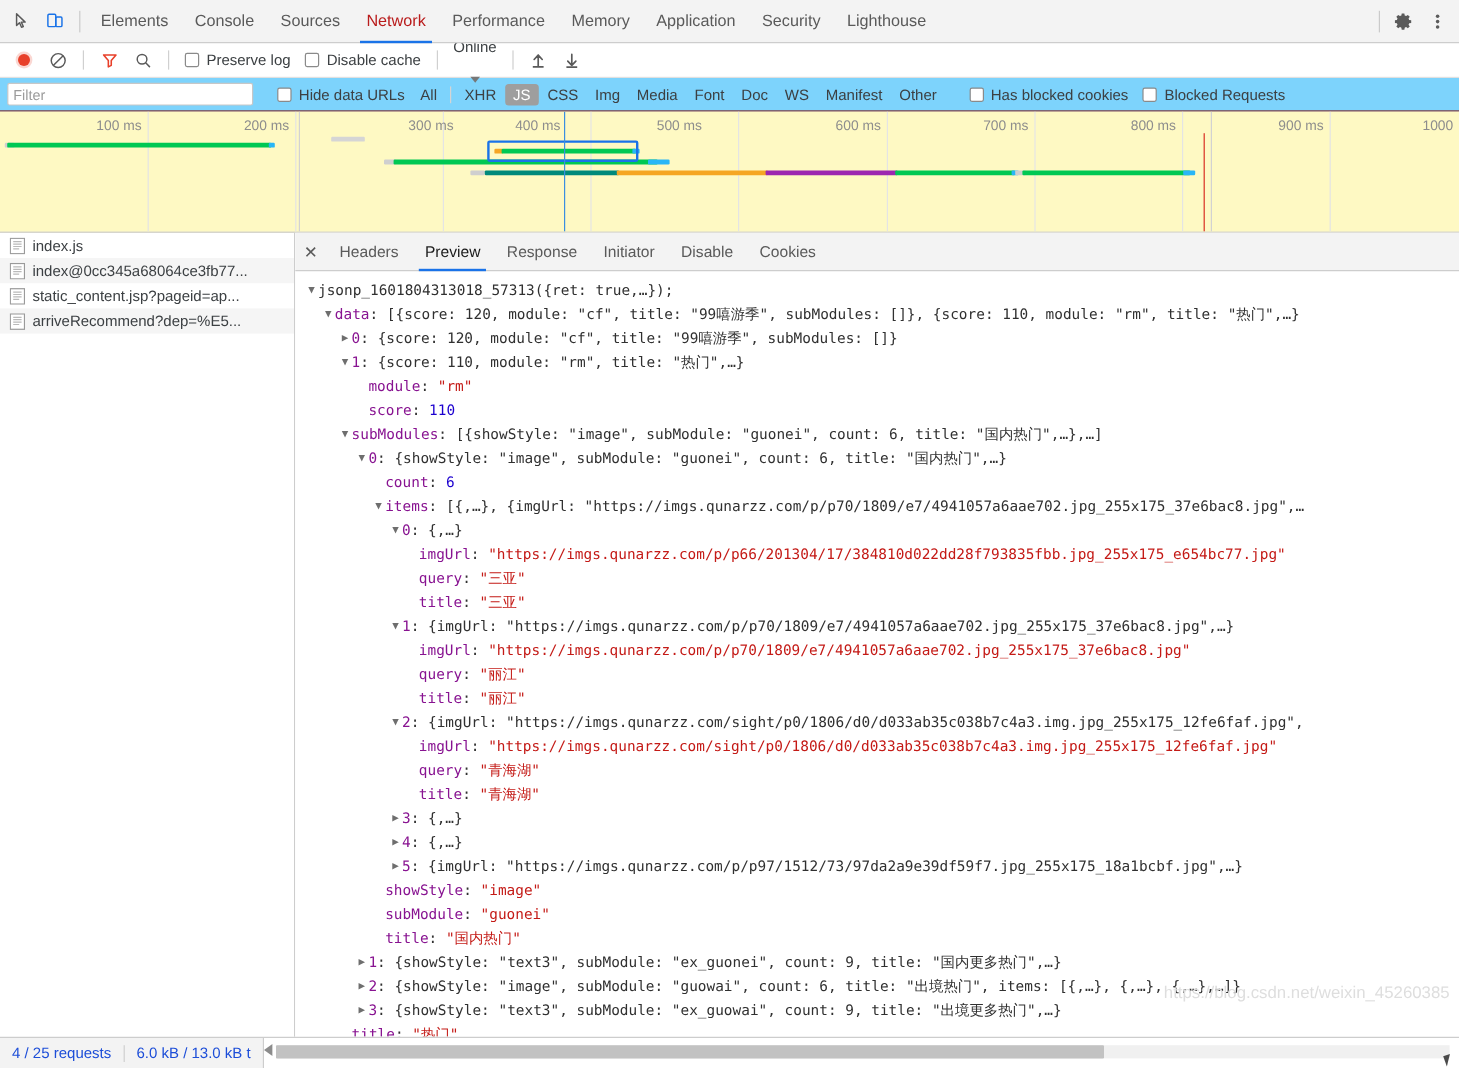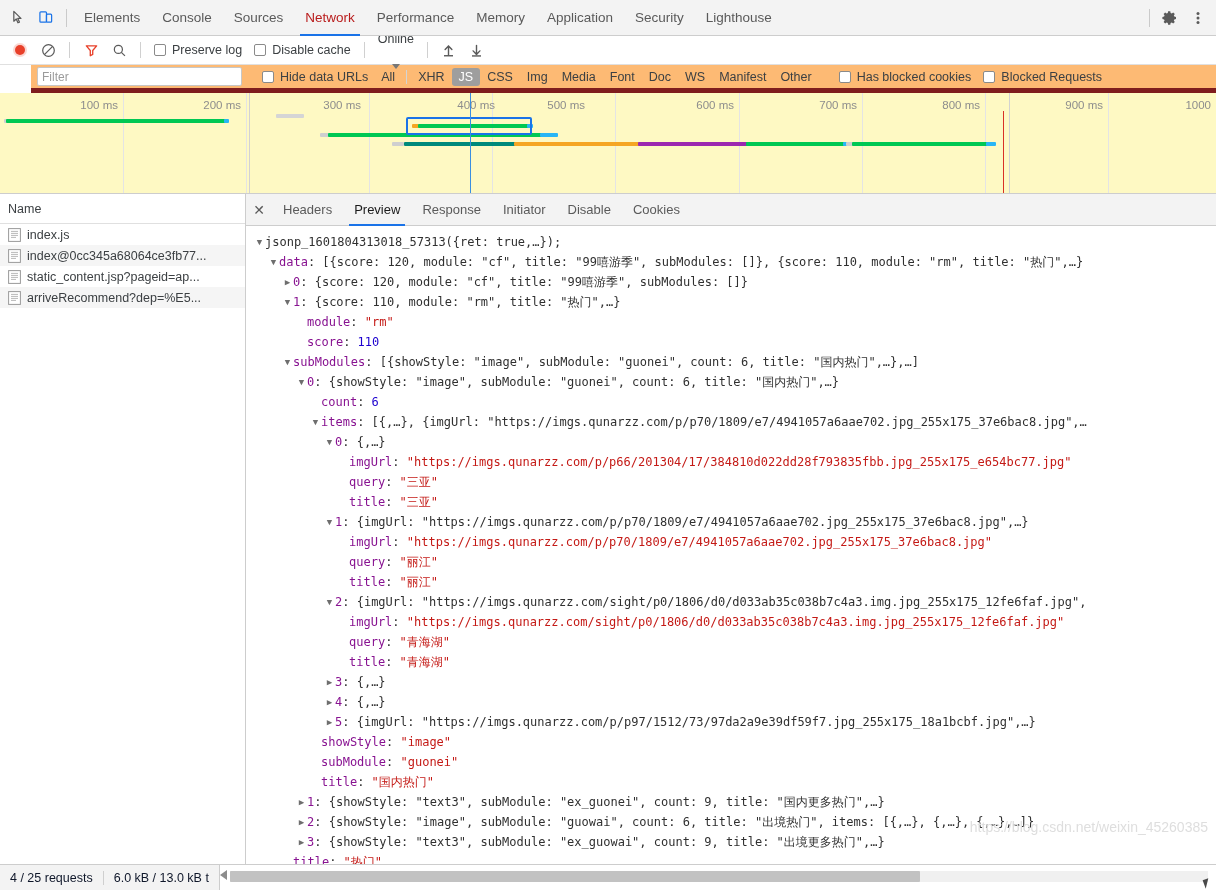--- a/index.html
+++ b/index.html
@@ -78,23 +78,22 @@
     width: 0; height: 0;
     border-left: 4px solid transparent;
     border-right: 4px solid transparent;
     border-top: 5px solid #777;
   }
 
   
   .filter-row {
     display: flex; align-items: center;
     height: 28px;
-    background: #fdba74;
-    border-bottom: 5px solid #7f1d1d;
-    margin-left: 31px;
+    background: #7dd3fc;
+    border-bottom: 1px solid #7f1d1d;
   }
   .filter-input {
     width: 205px; height: 19px;
     margin-left: 6px;
     border: 1px solid #c7c7c7;
     border-radius: 2px;
     background: #fff;
     font-family: "Liberation Sans", sans-serif;
     font-size: 12px;
     padding: 0 4px;
@@ -220,21 +219,21 @@
   .k-str   { color: #c41a16; }
   .k-num   { color: #1c00cf; }
   .k-punct { color: #303030; }
 
   
   .footer {
     display: flex; align-items: center;
     height: 26px;
     border-top: 1px solid #cdcdcd;
     background: #f3f3f3;
-    font-size: 12.5px; color: #0f172a;
+    font-size: 12.5px; color: #1d4ed8;
     position: relative;
   }
   .footer-cell { padding: 0 10px; white-space: nowrap; }
   .footer-sep { width: 1px; height: 14px; background: #cfcfcf; }
   .footer-right {
     flex: 1; background: #ffffff; height: 100%; position: relative;
     border-left: 1px solid #cdcdcd;
   }
   .hscroll-track {
     position: absolute; left: 10px; right: 8px; top: 6px;
@@ -396,23 +395,23 @@
   </div>
 </div>
 
 <div class="overview">
   <div class="ov-grid" id="ov-grid">
       <div class="ov-tick" style="left: 123px;"></div>
       <div class="ov-tick-label" style="left: 123px;">100 ms</div>
       <div class="ov-tick" style="left: 246px;"></div>
       <div class="ov-tick-label" style="left: 246px;">200 ms</div>
       <div class="ov-tick" style="left: 369px;"></div>
-      <div class="ov-tick-label" style="left: 366px;">300 ms</div>
+      <div class="ov-tick-label" style="left: 383px;">300 ms</div>
       <div class="ov-tick" style="left: 492px;"></div>
-      <div class="ov-tick-label" style="left: 500px;">400 ms</div>
+      <div class="ov-tick-label" style="left: 472px;">400 ms</div>
       <div class="ov-tick" style="left: 615px;"></div>
       <div class="ov-tick-label" style="left: 590px;">500 ms</div>
       <div class="ov-tick" style="left: 739px;"></div>
       <div class="ov-tick-label" style="left: 739px;">600 ms</div>
       <div class="ov-tick" style="left: 862px;"></div>
       <div class="ov-tick-label" style="left: 862px;">700 ms</div>
       <div class="ov-tick" style="left: 985px;"></div>
       <div class="ov-tick-label" style="left: 985px;">800 ms</div>
       <div class="ov-tick" style="left: 1108px;"></div>
       <div class="ov-tick-label" style="left: 1108px;">900 ms</div>
@@ -442,21 +441,20 @@
       <div class="ov-band" style="left: 986px; width: 10px; top: 49px; background: rgb(41, 182, 246);"></div>
     </div>
   <div class="ov-selection" id="ov-selection" style="left: 406px; width: 126px; top: 24px; height: 18px; border-color: rgb(26, 115, 232);"></div>
   <div class="ov-divider-line" id="ov-marker-blue" style="left: 470px; background: rgb(59, 143, 224);"></div>
   <div class="ov-divider-line" id="ov-marker-red" style="left: 1003px; background: rgb(217, 48, 37); top: 18px;"></div>
 </div>
 
 <div class="main-split">
 
   <div class="req-pane">
-    <div class="req-head">Name</div>
     <div class="req-list" id="req-list">
         <div class="req-row">
           <span class="doc-ico"><svg width="13" height="14" viewBox="0 0 13 14">
               <rect x="0.6" y="0.6" width="11.8" height="12.8" fill="#ffffff" stroke="#9a9a9a" stroke-width="1"></rect>
               <line x1="3" y1="3.4" x2="10" y2="3.4" stroke="#b9b9b9"></line>
               <line x1="3" y1="5.4" x2="10" y2="5.4" stroke="#b9b9b9"></line>
               <line x1="3" y1="7.4" x2="10" y2="7.4" stroke="#b9b9b9"></line>
               <line x1="3" y1="9.4" x2="8" y2="9.4" stroke="#b9b9b9"></line>
             </svg></span>
           <span class="req-name">index.js</span>

